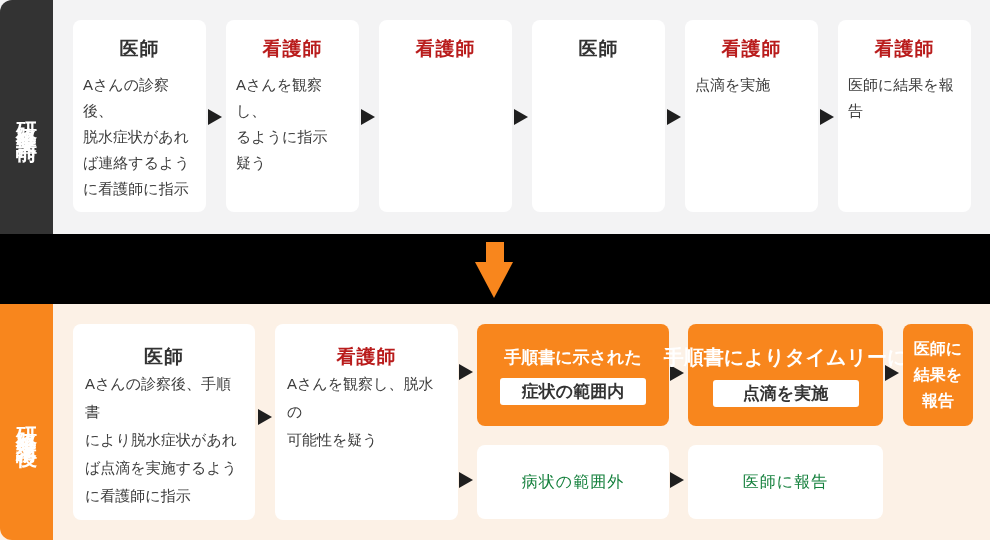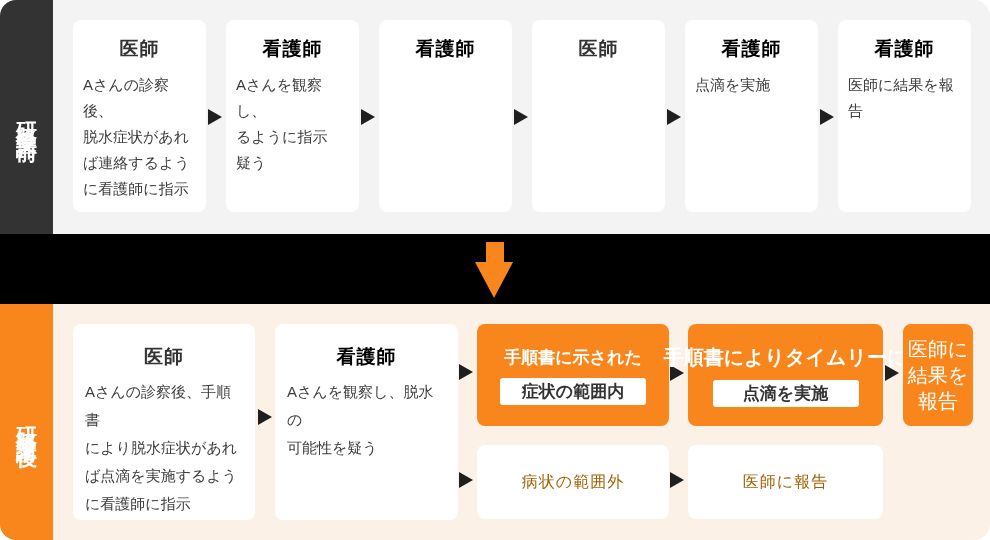--- a/index.html
+++ b/index.html
@@ -1,19 +1,19 @@
 <!DOCTYPE html>
 <html><head>
 <meta charset="utf-8">
 <style>
   html,body{margin:0;padding:0;background:#ffffff;}
   body{font-family:"Liberation Sans","DejaVu Sans",sans-serif;}
   .stage{
     position:relative;width:990px;height:540px;margin:0 auto;
-    border-radius:16px;overflow:hidden;background:#ffffff;
+    border-radius:0;overflow:hidden;background:#ffffff;
   }
   
   .sec-top{position:absolute;left:0;top:0;width:990px;height:234px;background:#F3F3F4;}
   .band{position:absolute;left:0;top:234px;width:990px;height:70px;background:#000000;}
   .sec-bottom{position:absolute;left:0;top:304px;width:990px;height:236px;background:#FCF1E6;}
   
   .v-label{
     position:absolute;left:0;top:0;width:53px;height:100%;
     display:flex;align-items:center;justify-content:center;
     writing-mode:vertical-rl;text-orientation:upright;
@@ -21,46 +21,46 @@
   }
   .v-label--dark{background:#333333;border-radius:12px 0 0 0;}
   .v-label--orange{background:#F8861D;border-radius:0 0 0 12px;}
   
   .card{
     position:absolute;background:#ffffff;border-radius:8px;box-sizing:border-box;
   }
   .card--top{top:20px;width:133px;height:192px;padding:16px 10px 0;}
   .role{text-align:center;font-weight:bold;font-size:19px;letter-spacing:1px;}
   .role--dark{color:#333333;}
-  .role--orange{color:#000000;}
+  .role--orange{color:#b91c1c;}
   .card-body{
     margin-top:10px;font-size:15px;line-height:26px;color:#3C3C3C;
     white-space:pre-line;text-align:left;
   }
   .card--wide{top:20px;height:196px;padding:20px 8px 0;}
-  .card--wide .card-body{margin-top:8px;font-size:15px;line-height:28px;padding:0 4px;}
+  .card--wide .card-body{margin-top:0;font-size:15px;line-height:28px;padding:0 4px;}
   
   .card--orange{
     background:#F8861D;color:#ffffff;top:20px;height:102px;
     display:flex;flex-direction:column;align-items:center;justify-content:center;
   }
   .orange-title{font-weight:bold;font-size:17px;color:#ffffff;text-align:center;white-space:nowrap;}
   .orange-title--small{font-size:20px;}
   .white-box{
     margin-top:9px;background:#ffffff;color:#333333;font-weight:bold;font-size:17px;
     width:146px;height:27px;line-height:27px;text-align:center;border-radius:3px;
   }
   .card--orange-narrow{
     background:#F8861D;color:#ffffff;top:20px;height:102px;
     display:flex;align-items:center;justify-content:center;
-    font-weight:normal;font-size:20px;line-height:26px;white-space:pre-line;text-align:center;
+    font-weight:bold;font-size:16px;line-height:26px;white-space:pre-line;text-align:center;
   }
   .card--plain{
     top:141px;height:74px;display:flex;align-items:center;justify-content:center;
-    font-size:16px;color:#a16207;letter-spacing:1px;
+    font-size:16px;color:#15803d;letter-spacing:1px;
   }
   
   .tri{
     position:absolute;width:0;height:0;
     border-top:8px solid transparent;border-bottom:8px solid transparent;
     border-left:14px solid #1F1F1F;
   }
   .down-arrow-stem{position:absolute;left:486px;top:8px;width:18px;height:22px;background:#F8861D;}
   .down-arrow-head{
     position:absolute;left:475px;top:28px;width:0;height:0;

